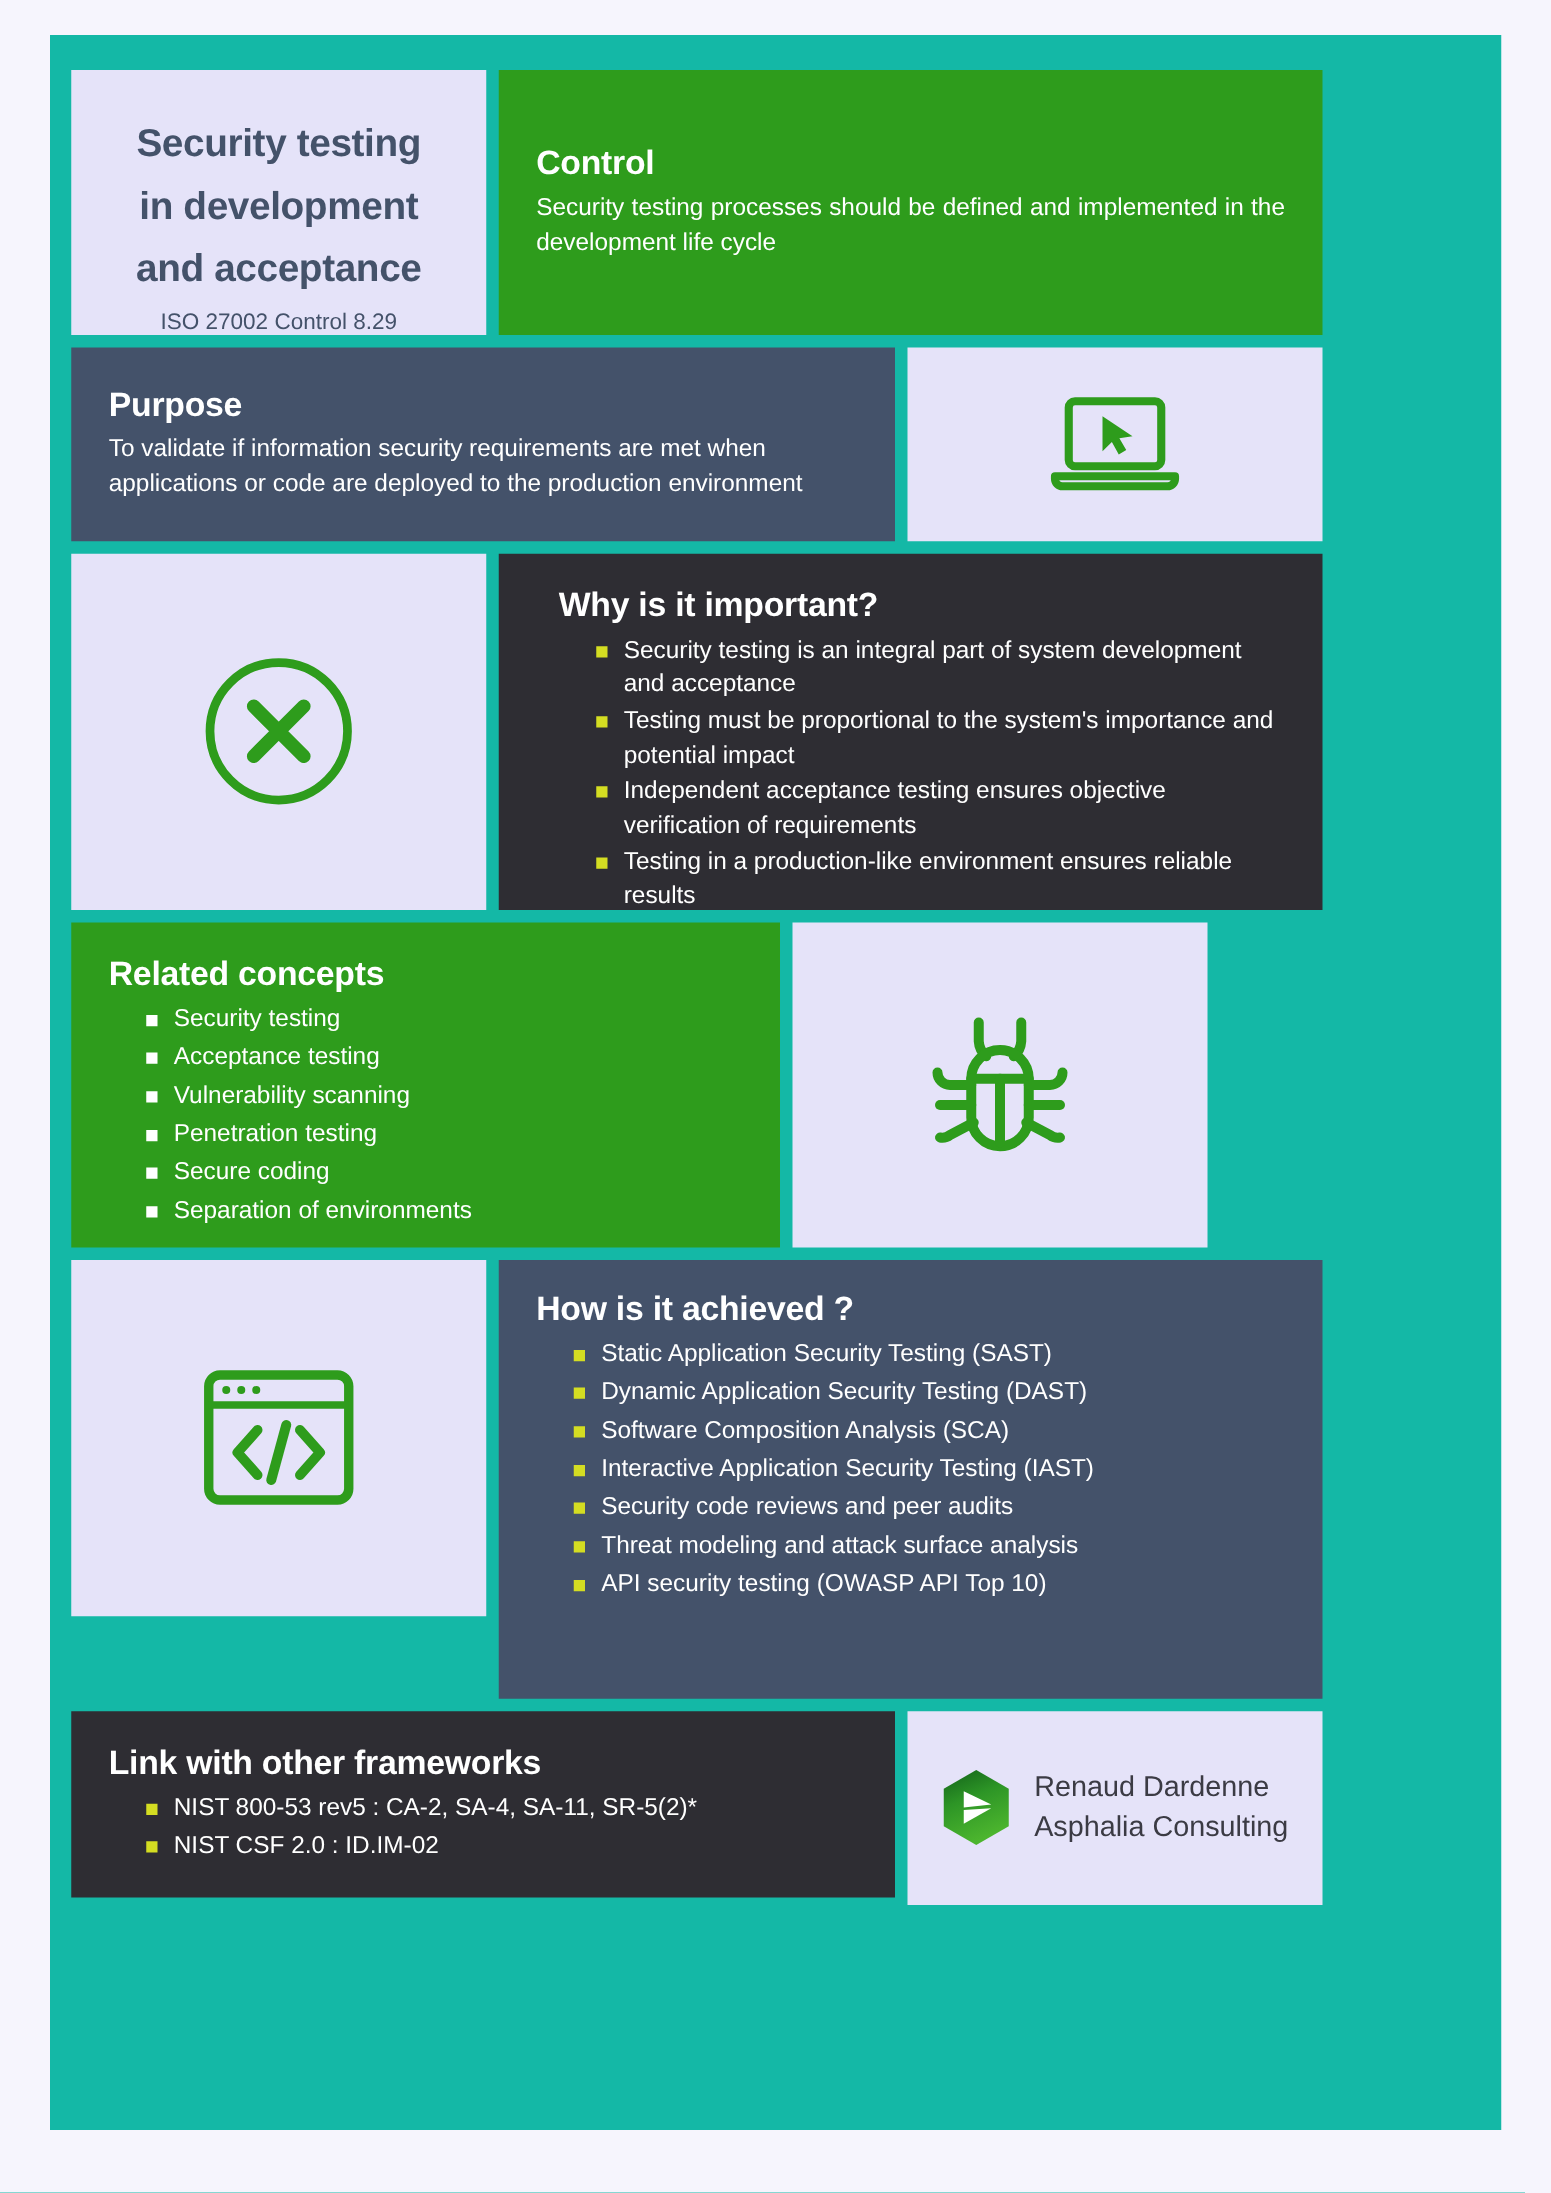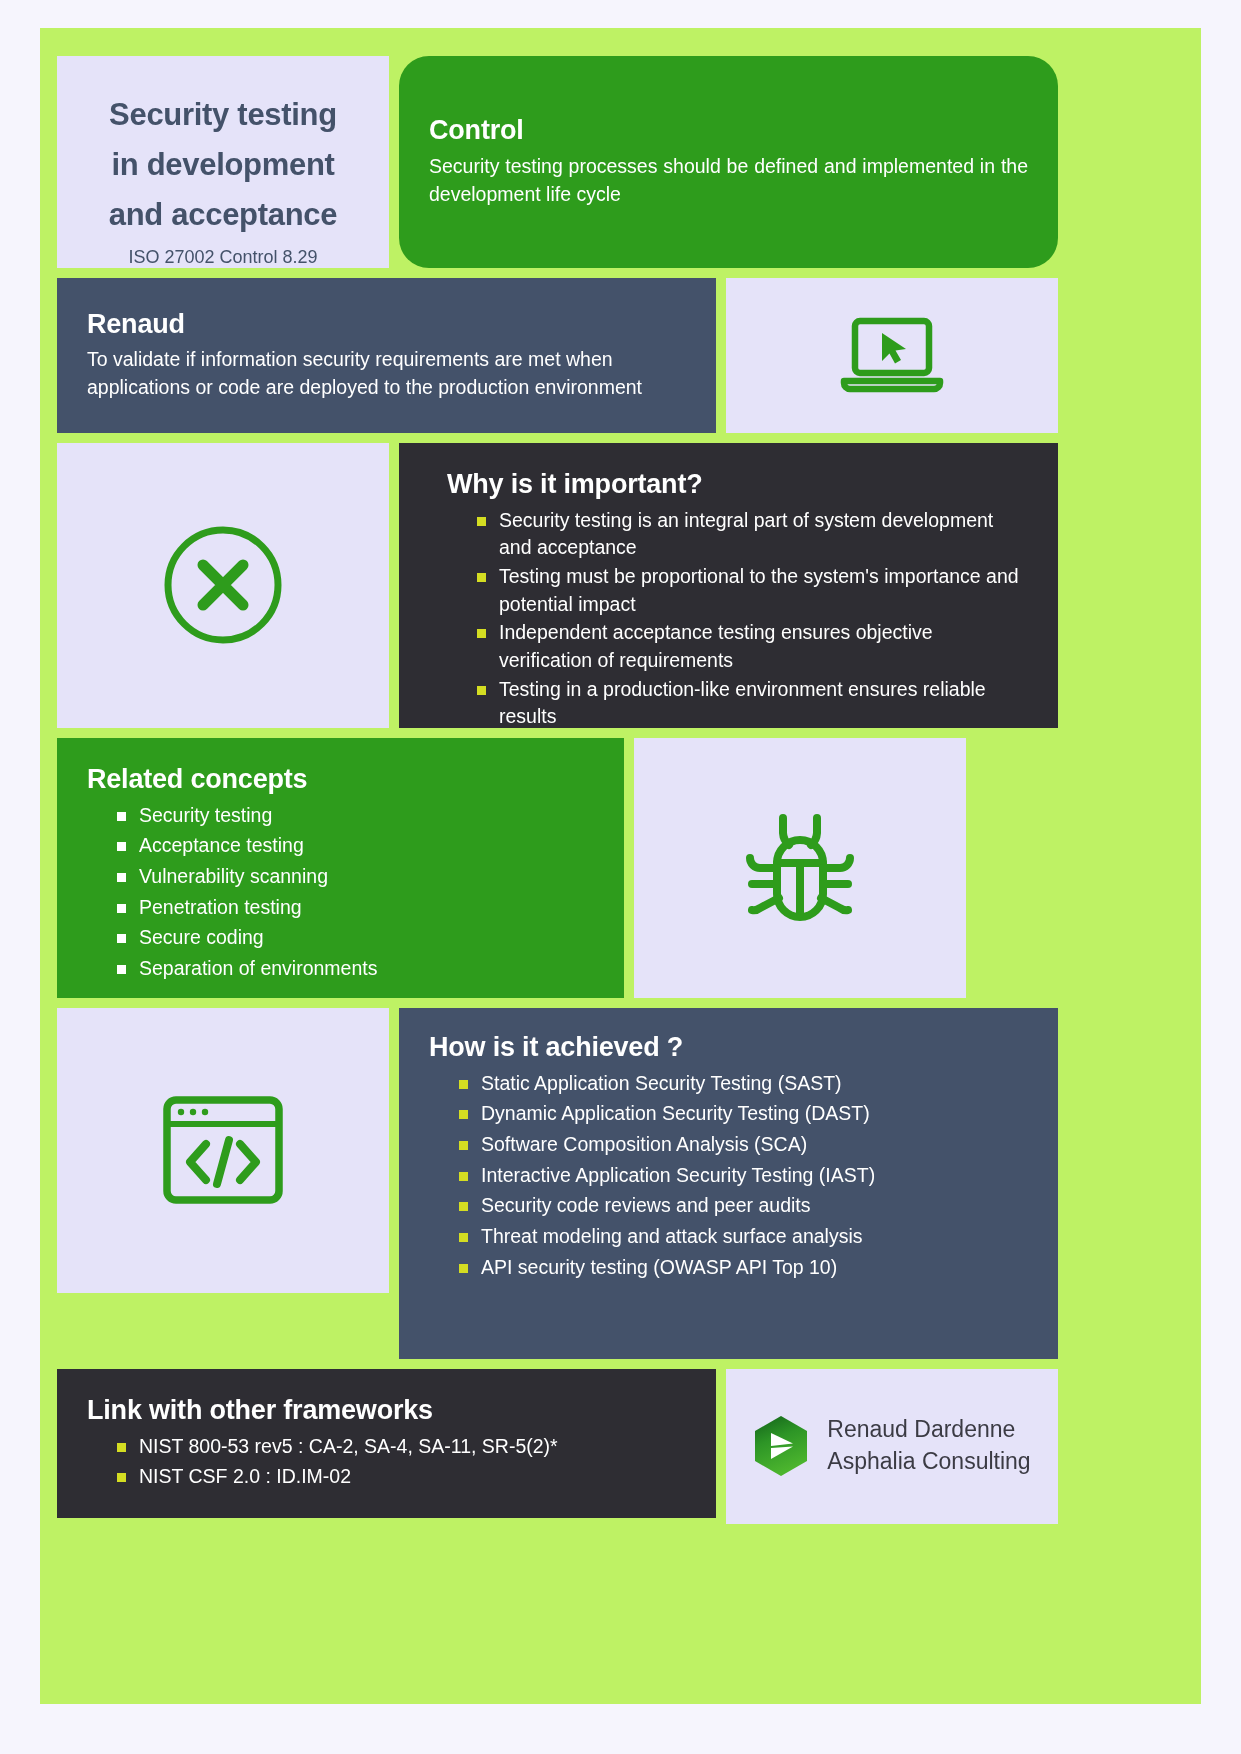--- a/index.html
+++ b/index.html
@@ -5,21 +5,21 @@
   html,body{margin:0;padding:0;}
   body{
     width:1241px;height:1754px;
     background:#f6f5fd;
     font-family:"Liberation Sans", sans-serif;
     -webkit-font-smoothing:antialiased;
   }
   .page{
     position:absolute;left:40px;top:28px;
     width:1161px;height:1676px;
-    background:#bef264;
+    background:#14b8a6;
   }
   .grid{position:absolute;left:17px;top:28px;width:1001px;}
 
   
   .band{display:flex;gap:10px;margin-bottom:10px;}
 
   .green{background:#2e9c1c;}
   .slate{background:#44526a;}
   .dark{background:#2e2d33;}
   .lav{background:#e5e3f9;}
@@ -93,29 +93,29 @@
   <div class="band">
     <div class="lav title-block">
       <h1>
         <span>Security testing</span><br>
         <span>in development</span><br>
         <span>and acceptance</span>
       </h1>
       <p class="subtitle">ISO 27002 Control 8.29</p>
     </div>
 
-    <div class="green pad" style="width:659px;display:flex;flex-direction:column;justify-content:center;border-radius:30px;">
+    <div class="green pad" style="width:659px;display:flex;flex-direction:column;justify-content:center;">
       <h2>Control</h2>
       <p class="body-text justify">Security testing processes should be defined and implemented in the development life cycle</p>
     </div>
   </div>
 
   <div class="band">
     <div class="slate pad" style="width:659px;display:flex;flex-direction:column;justify-content:center;height:155px;">
-      <h2>Renaud</h2>
+      <h2>Purpose</h2>
       <p class="body-text">To validate if information security requirements are met when applications or code are deployed to the production environment</p>
     </div>
 
     <div class="lav icon-cell" style="width:332px;height:155px;">
       <svg width="108" height="88" viewBox="0 0 108 88">
         <rect x="17" y="10" width="74" height="52" rx="5" ry="5" fill="none" stroke="#2e9c1c" stroke-width="6.5"></rect>
         <path d="M6 70 H102 a0 0 0 0 1 0 0 v2 a6 6 0 0 1 -6 6 H12 a6 6 0 0 1 -6 -6 z" fill="none" stroke="#2e9c1c" stroke-width="6.5" stroke-linejoin="round"></path>
         <path d="M44 22 L44 50 L51.5 42.5 L57 52.5 L63 49 L57.5 39.5 L68 38 Z" fill="#2e9c1c"></path>
       </svg>
     </div>

